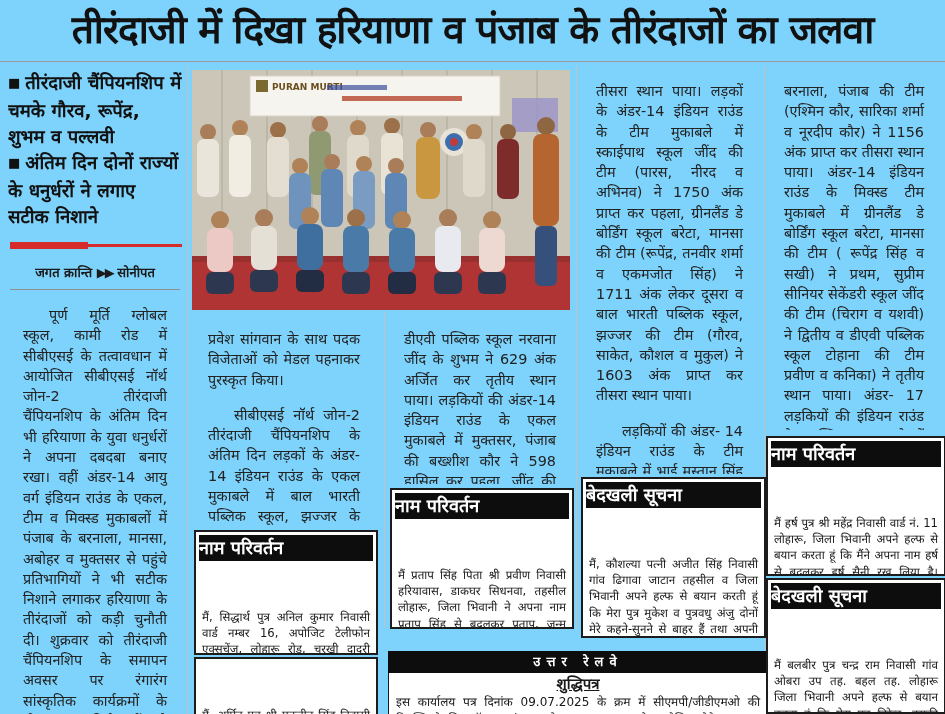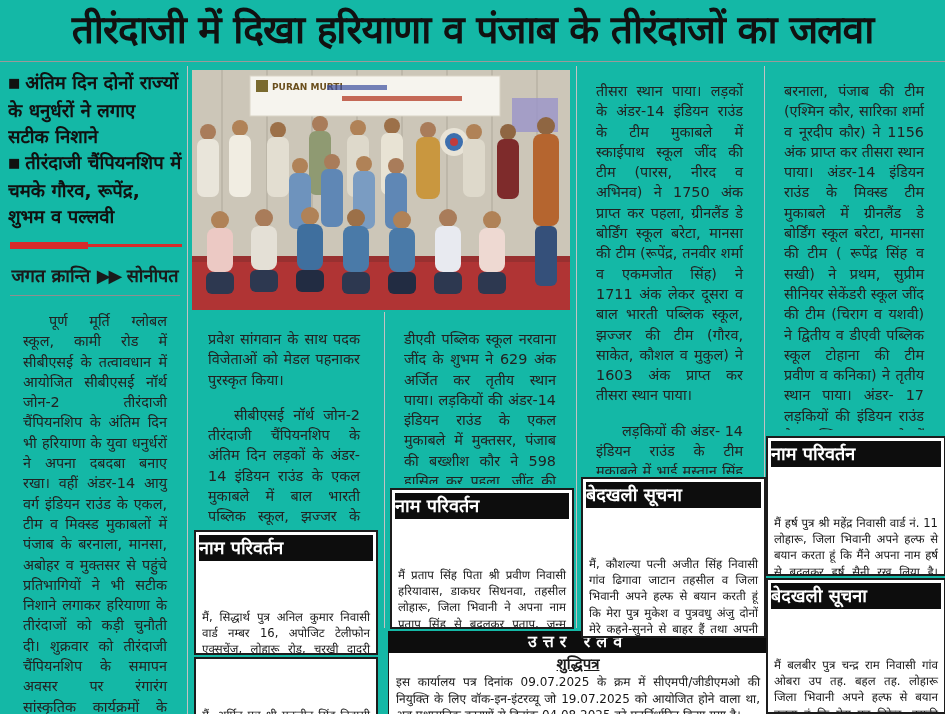--- a/index.html
+++ b/index.html
@@ -1,36 +1,36 @@
 <!DOCTYPE html>
 <html><head>
 <meta charset="utf-8">
 <style>
   html,body{margin:0;padding:0;}
   .page{
     position:relative; width:945px; height:714px; overflow:hidden;
-    background:#14b8a6; color:#1a1a1a;
+    background:#7dd3fc; color:#1a1a1a;
     font-family:"DejaVu Sans","Liberation Sans",sans-serif;
   }
   .headline{
     position:absolute; left:4px; top:2px; width:937px; height:56px;
     font-size:39px; font-weight:800; line-height:56px; text-align:center;
     letter-spacing:-1px; white-space:nowrap; color:#111;
   }
   .hline{position:absolute; background:#9a9a9a; height:1px;}
   .vline{position:absolute; background:#c2c2c2; width:1px;}
 
   
   .col{position:absolute; overflow:hidden;}
   .subhead{font-size:18.5px; font-weight:700; line-height:26px; color:#111;}
   .subhead .sq{font-size:13px; margin-right:5px; position:relative; top:-2px;}
   .redrule{position:relative; margin:12px 0 8px 2px; height:7px;}
   .redrule .thick{position:absolute; left:0; top:0; width:78px; height:7px; background:#d62b2b;}
   .redrule .thin{position:absolute; left:78px; top:2px; width:96px; height:3px; background:#d62b2b;}
-  .byline{ text-align:center; font-size:18px; font-weight:700; padding:6px 0 8px 0;}
+  .byline{ text-align:center; font-size:13px; font-weight:700; padding:6px 0 8px 0;}
   .byline .arrows{letter-spacing:-2px;}
   .grayrule{height:1px; background:#8f8f8f; margin:0 2px 8px 2px;}
   .body-text{font-size:14.4px; line-height:20.3px; text-align:justify; color:#222;}
   .body-text p{margin:15px;}
   .body-text p.ind{text-indent:26px;}
 
   
   .photo{position:absolute; left:192px; top:70px; width:378px; height:216px; background:#cdc7ba;}
   .photo svg{display:block;}
 
@@ -41,45 +41,45 @@
     font-size:18px; line-height:26px; margin:3px; letter-spacing:0;
   }
   .adbox .adbody{
     font-size:11.6px; line-height:16.2px; text-align:justify; padding:2px 6px 4px 6px; color:#171717;margin-top:46px;
   }
 
   
   .railway{position:absolute; left:388px; top:631px; width:380px; height:83px; overflow:hidden;}
   .railway .rw-head{
     background:#0d0d0d; color:#fff; text-align:center; font-weight:700;
-    font-size:16px; line-height:22px; letter-spacing:6px;
+    font-size:13px; line-height:22px; letter-spacing:6px;margin-top:20px;
   }
   .railway .rw-box{border:1.5px solid #1c1c1c; border-top:none; background:#fff; padding:1px 7px;}
   .railway .rw-sub{text-align:center; font-weight:700; font-size:15px; line-height:20px;text-decoration:underline;}
   .railway .rw-body{font-size:12px; line-height:16.5px; text-align:justify; color:#171717;}
 </style>
 </head>
 <body>
 
 <div class="page">
 
   <div class="headline">तीरंदाजी में दिखा हरियाणा व पंजाब के तीरंदाजों का जलवा</div>
   <div class="hline" style="left:0; top:61px; width:945px;"></div>
 
   <div class="vline" style="left:187px; top:66px; height:648px;"></div>
   <div class="vline" style="left:384px; top:312px; height:316px;"></div>
   <div class="vline" style="left:576px; top:66px; height:562px;"></div>
   <div class="vline" style="left:764px; top:66px; height:648px;"></div>
 
   <div class="col" style="left:8px; top:70px; width:174px; height:644px;">
     <div class="subhead">
+      <span class="sq">■</span><span>तीरंदाजी चैंपियनशिप में चमके गौरव, रूपेंद्र, शुभम व पल्लवी</span>
+    </div>
+    <div class="subhead">
       <span class="sq">■</span><span>अंतिम दिन दोनों राज्यों के धनुर्धरों ने लगाए सटीक निशाने</span>
-    </div>
-    <div class="subhead">
-      <span class="sq">■</span><span>तीरंदाजी चैंपियनशिप में चमके गौरव, रूपेंद्र, शुभम व पल्लवी</span>
     </div>
     <div class="redrule">
         <span class="thick"></span>
         <span class="thin"></span>
       </div>
     <div class="byline">
       <span>जगत क्रान्ति</span>
       <span class="arrows">▶▶</span>
       <span>सोनीपत</span>
     </div>

